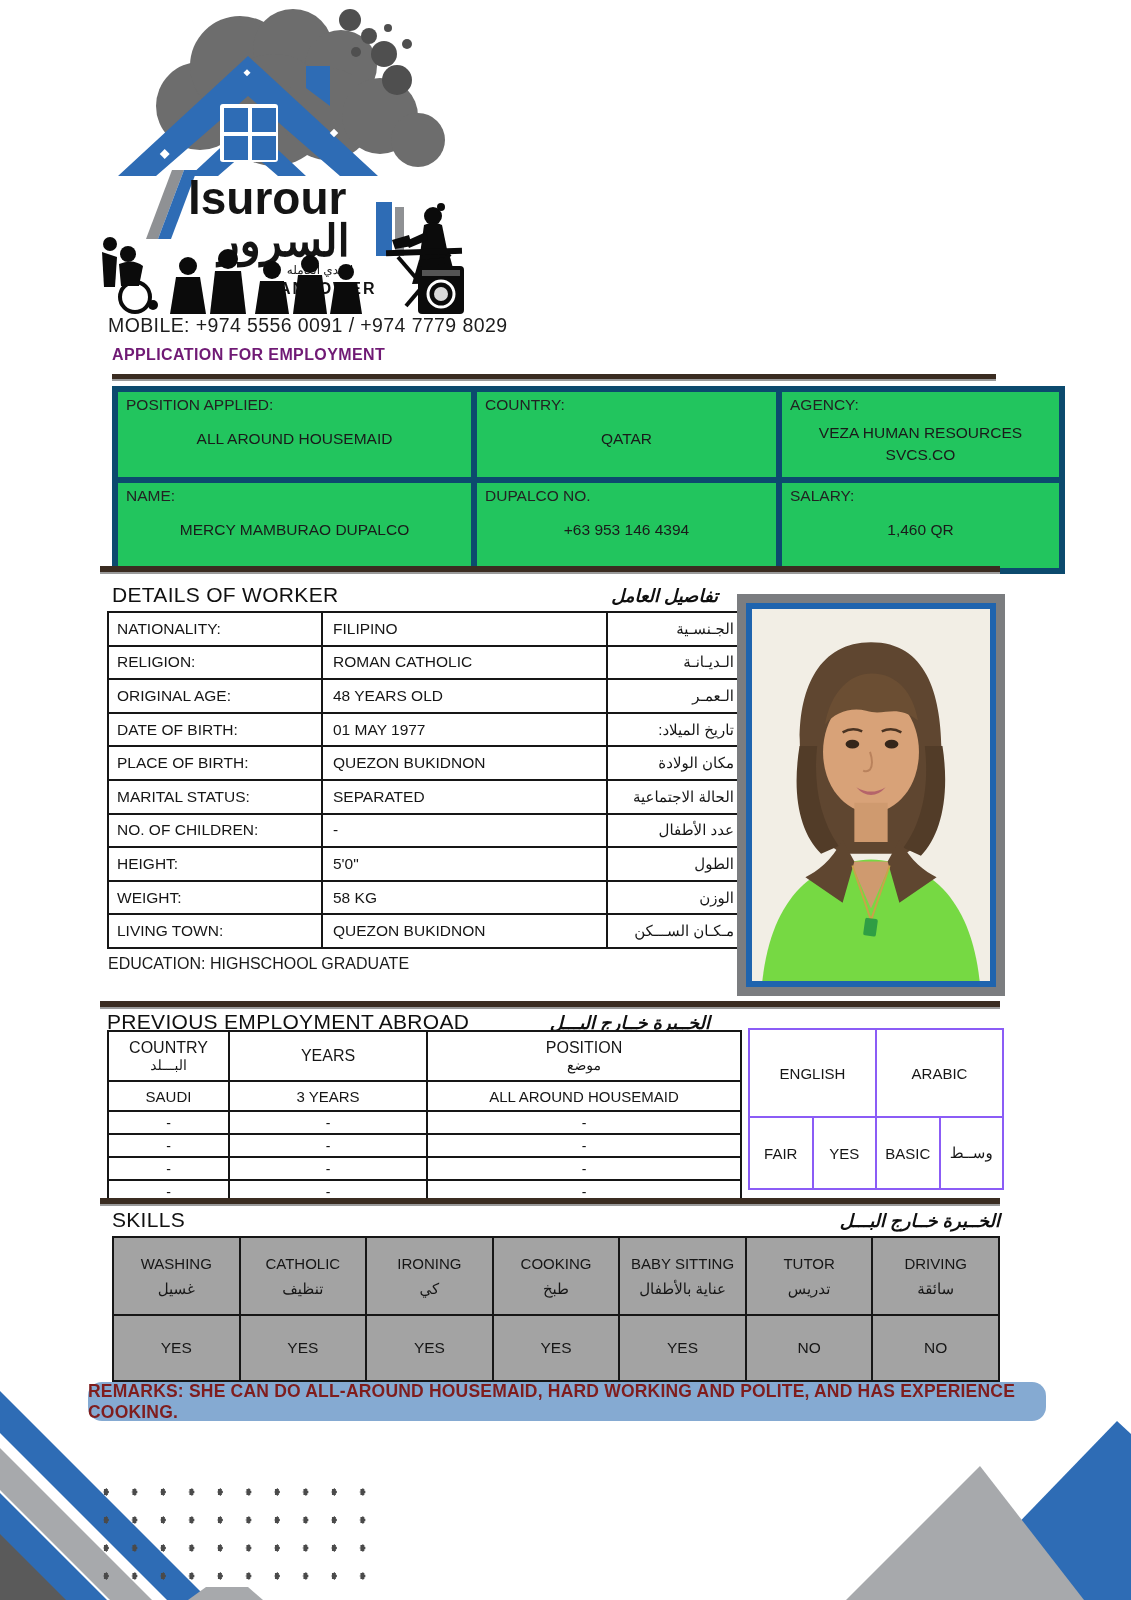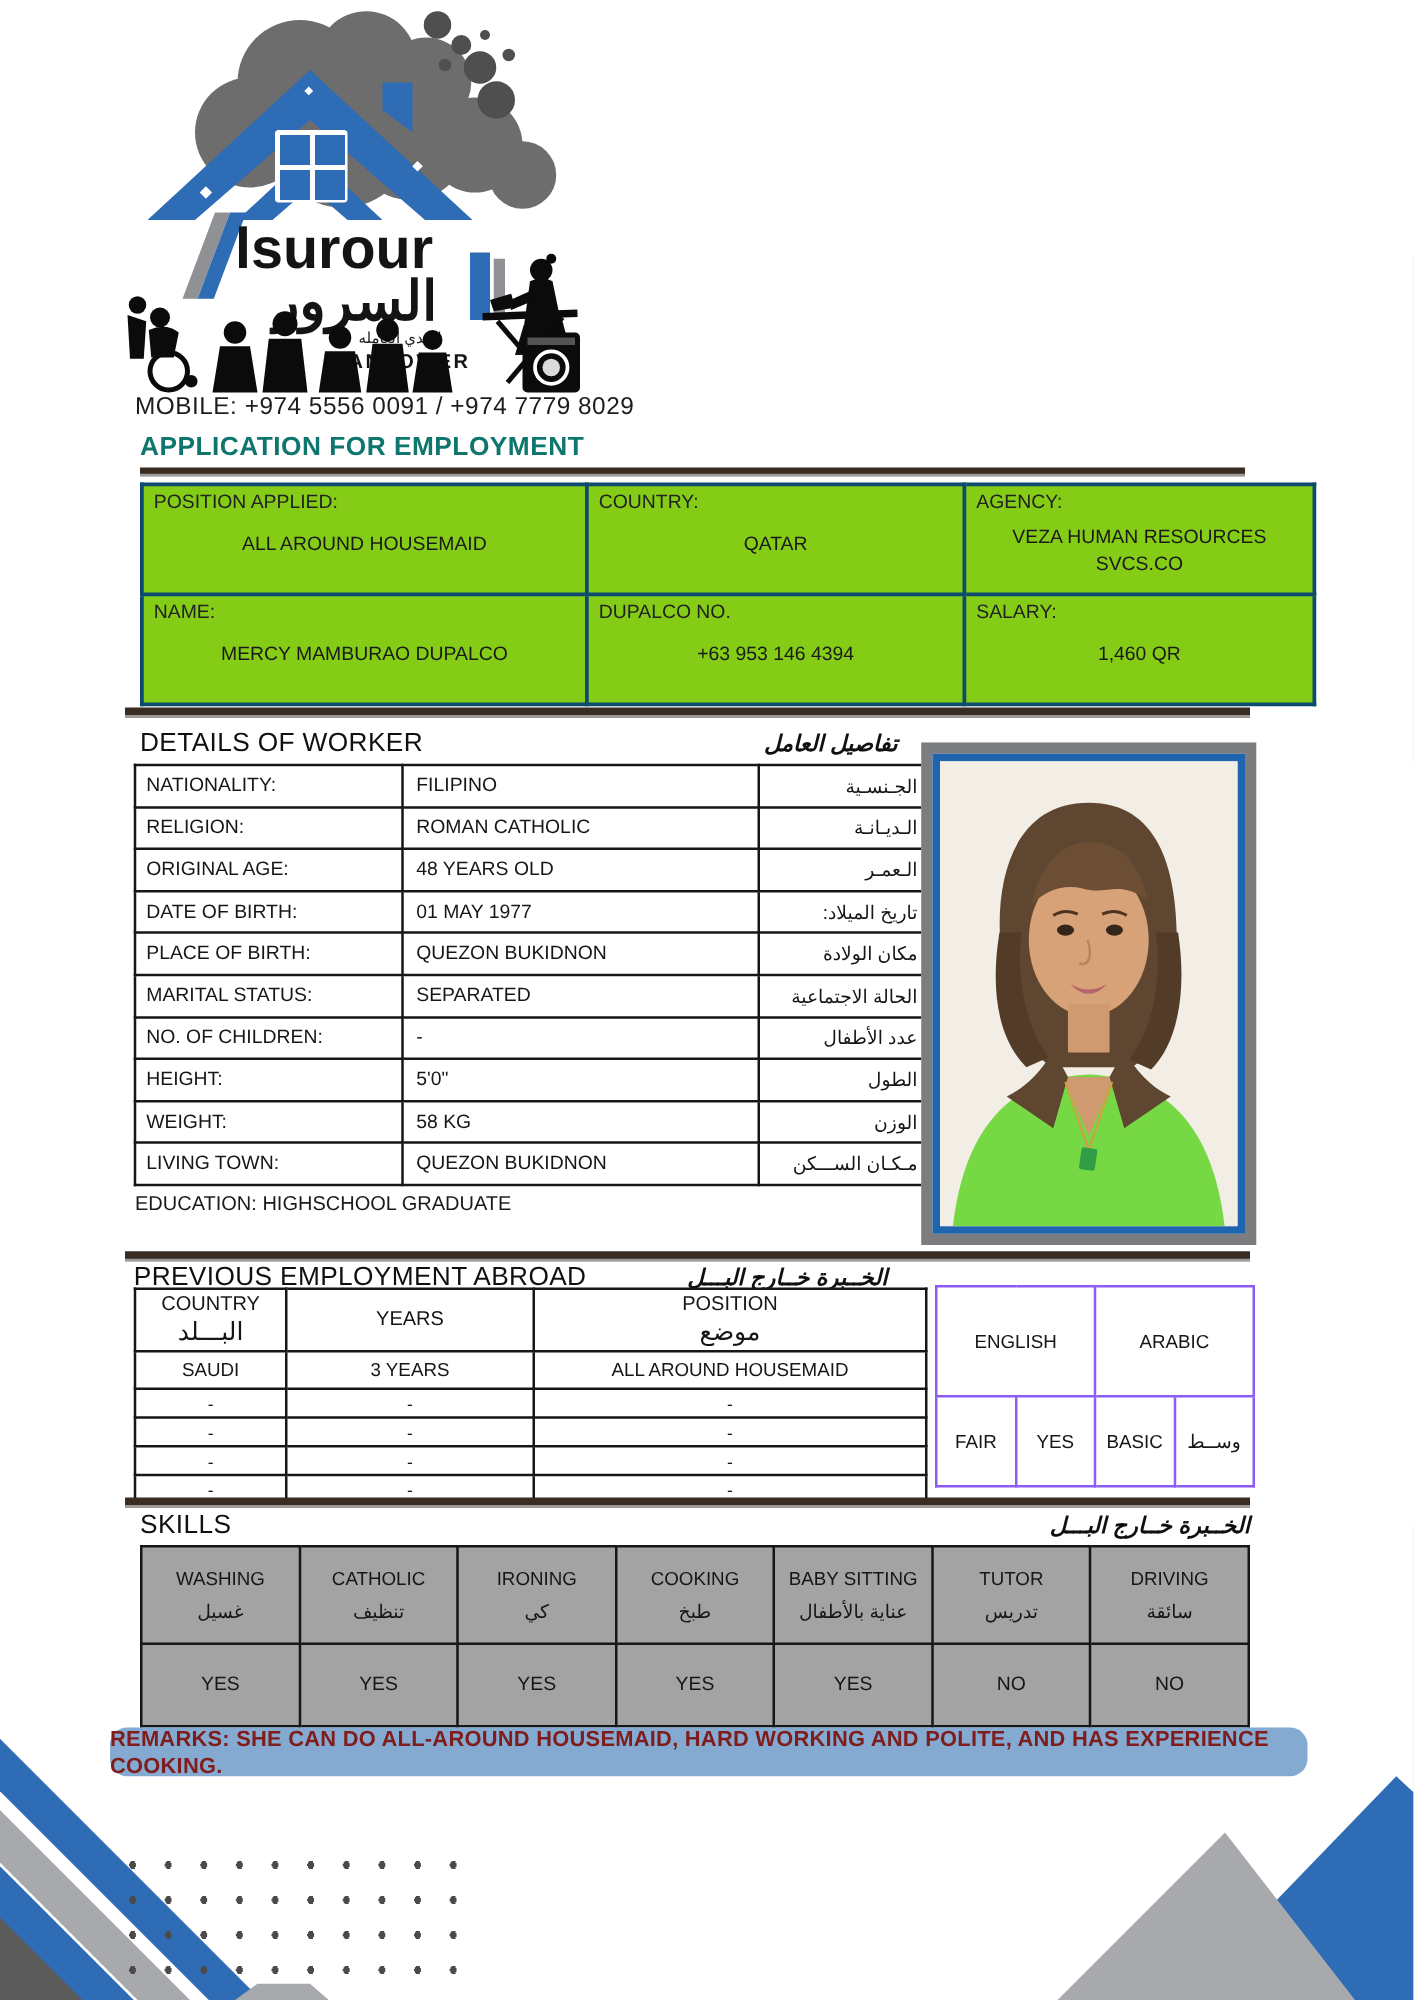--- a/index.html
+++ b/index.html
@@ -6,30 +6,30 @@
   .page{
     position:relative;width:1131px;height:1600px;margin:0 auto;
     background:#ffffff;overflow:hidden;
     font-family:"Liberation Sans", sans-serif;color:#161616;
   }
   
   .logo{position:absolute;left:88px;top:4px;width:392px;height:312px;}
   .mobile-line{position:absolute;left:108px;top:314px;width:420px;
     font-size:19.5px;letter-spacing:.4px;color:#1d1d1d;}
   
-  .title{position:absolute;left:112px;top:346px;font-size:21px;font-weight:bold;letter-spacing:.4px;color:#0f766e;}
+  .title{position:absolute;left:112px;top:346px;font-size:16px;font-weight:bold;letter-spacing:.4px;color:#701a75;}
   .rule{position:absolute;background:#3a2c21;border-bottom:2px solid #9a9a9a;}
   .rule1{left:112px;top:374px;width:884px;height:5px;}
   .rule2{left:100px;top:566px;width:900px;height:6px;}
   .rule3{left:100px;top:1001px;width:900px;height:6px;}
   .rule4{left:100px;top:1198px;width:900px;height:6px;}
   
   table{border-collapse:collapse;}
   .t-app{position:absolute;left:112px;top:386px;width:881px;table-layout:fixed;}
-  .t-app td{border:3px solid #0c4a6e;height:77px;vertical-align:top;padding:4px 8px;background:#84cc16;}
+  .t-app td{border:6px solid #0c4a6e;height:77px;vertical-align:top;padding:4px 8px;background:#22c55e;}
   .t-app .c1{width:337px;} .t-app .c2{width:283px;} .t-app .c3{width:261px;}
   .cell-lbl{font-size:15.5px;color:#222;display:block;}
   .cell-val{display:block;text-align:center;font-size:15.5px;margin-top:16px;color:#1a1a1a;}
   .cell-val.two{margin-top:8px;line-height:1.45;white-space:pre-line;}
   
   .sec-head{position:absolute;display:flex;justify-content:space-between;align-items:baseline;}
   .sec-head .en{font-size:21px;font-weight:normal;color:#101010;letter-spacing:.3px;}
   .sec-head .ar{font-size:18px;font-weight:bold;color:#101010;direction:rtl;font-style:italic;}
   .h-details{left:112px;top:583px;width:606px;}
   .h-prev{left:107px;top:1010px;width:603px;}
@@ -43,21 +43,21 @@
   .edu-line{position:absolute;left:108px;top:955px;font-size:16px;color:#1a1a1a;}
   
   .photo{position:absolute;left:737px;top:594px;width:268px;height:402px;
     border:9px solid #7b7d80;box-sizing:border-box;background:#f2ede4;}
   .photo-inner{position:absolute;inset:0;border:6px solid #1f64ae;box-sizing:border-box;}
   .photo svg{display:block;width:100%;height:100%;}
   
   .t-prev{position:absolute;left:107px;top:1030px;width:603px;table-layout:fixed;}
   .t-prev td{border:2px solid #161616;background:#fff;text-align:center;font-size:15px;padding:2px 4px;}
   .t-prev .hd{height:44px;font-size:16px;}
-  .t-prev .hd .sub{display:block;font-size:20px;direction:rtl;}
+  .t-prev .hd .sub{display:block;font-size:14px;direction:rtl;}
   .t-prev .r1 td{height:24px;}
   .t-prev .rd td{height:17px;font-size:14px;}
   .t-prev .cc{width:111px;} .t-prev .cy{width:188px;} .t-prev .cp{width:304px;}
   
   .t-lang{position:absolute;left:748px;top:1028px;width:256px;table-layout:fixed;}
   .t-lang td{border:2px solid #8b5cf6;background:#fff;text-align:center;font-size:15px;}
   .t-lang .r1 td{height:84px;}
   .t-lang .r2 td{height:68px;}
   .t-lang .ar{direction:rtl;font-size:15px;}
   

